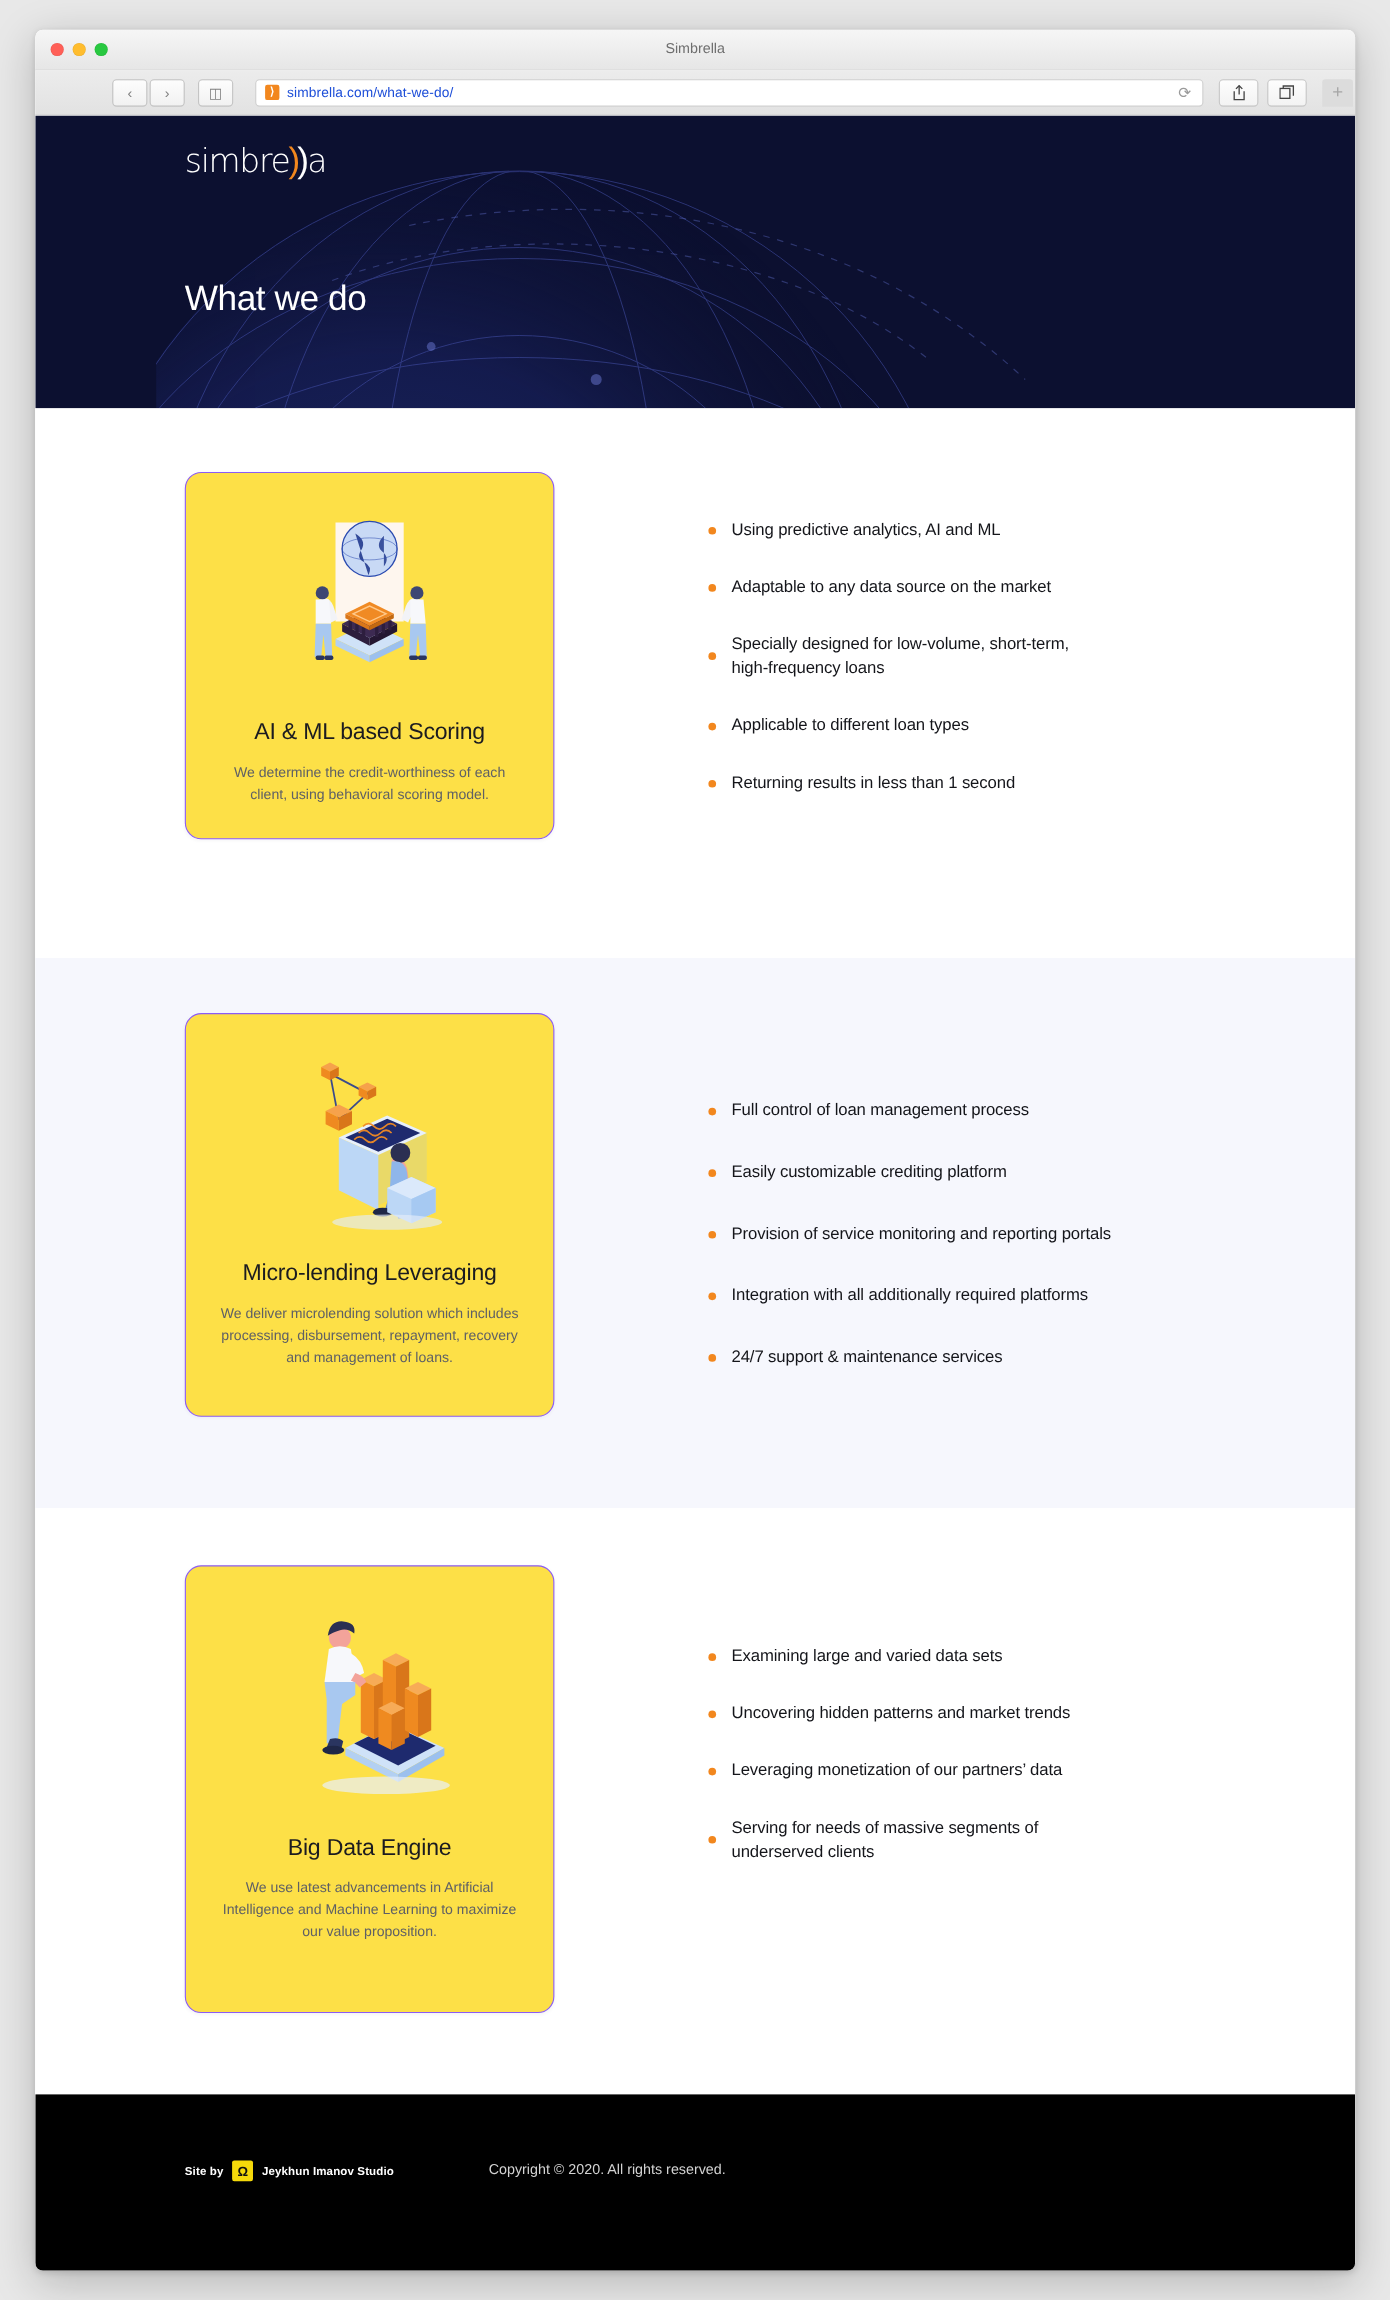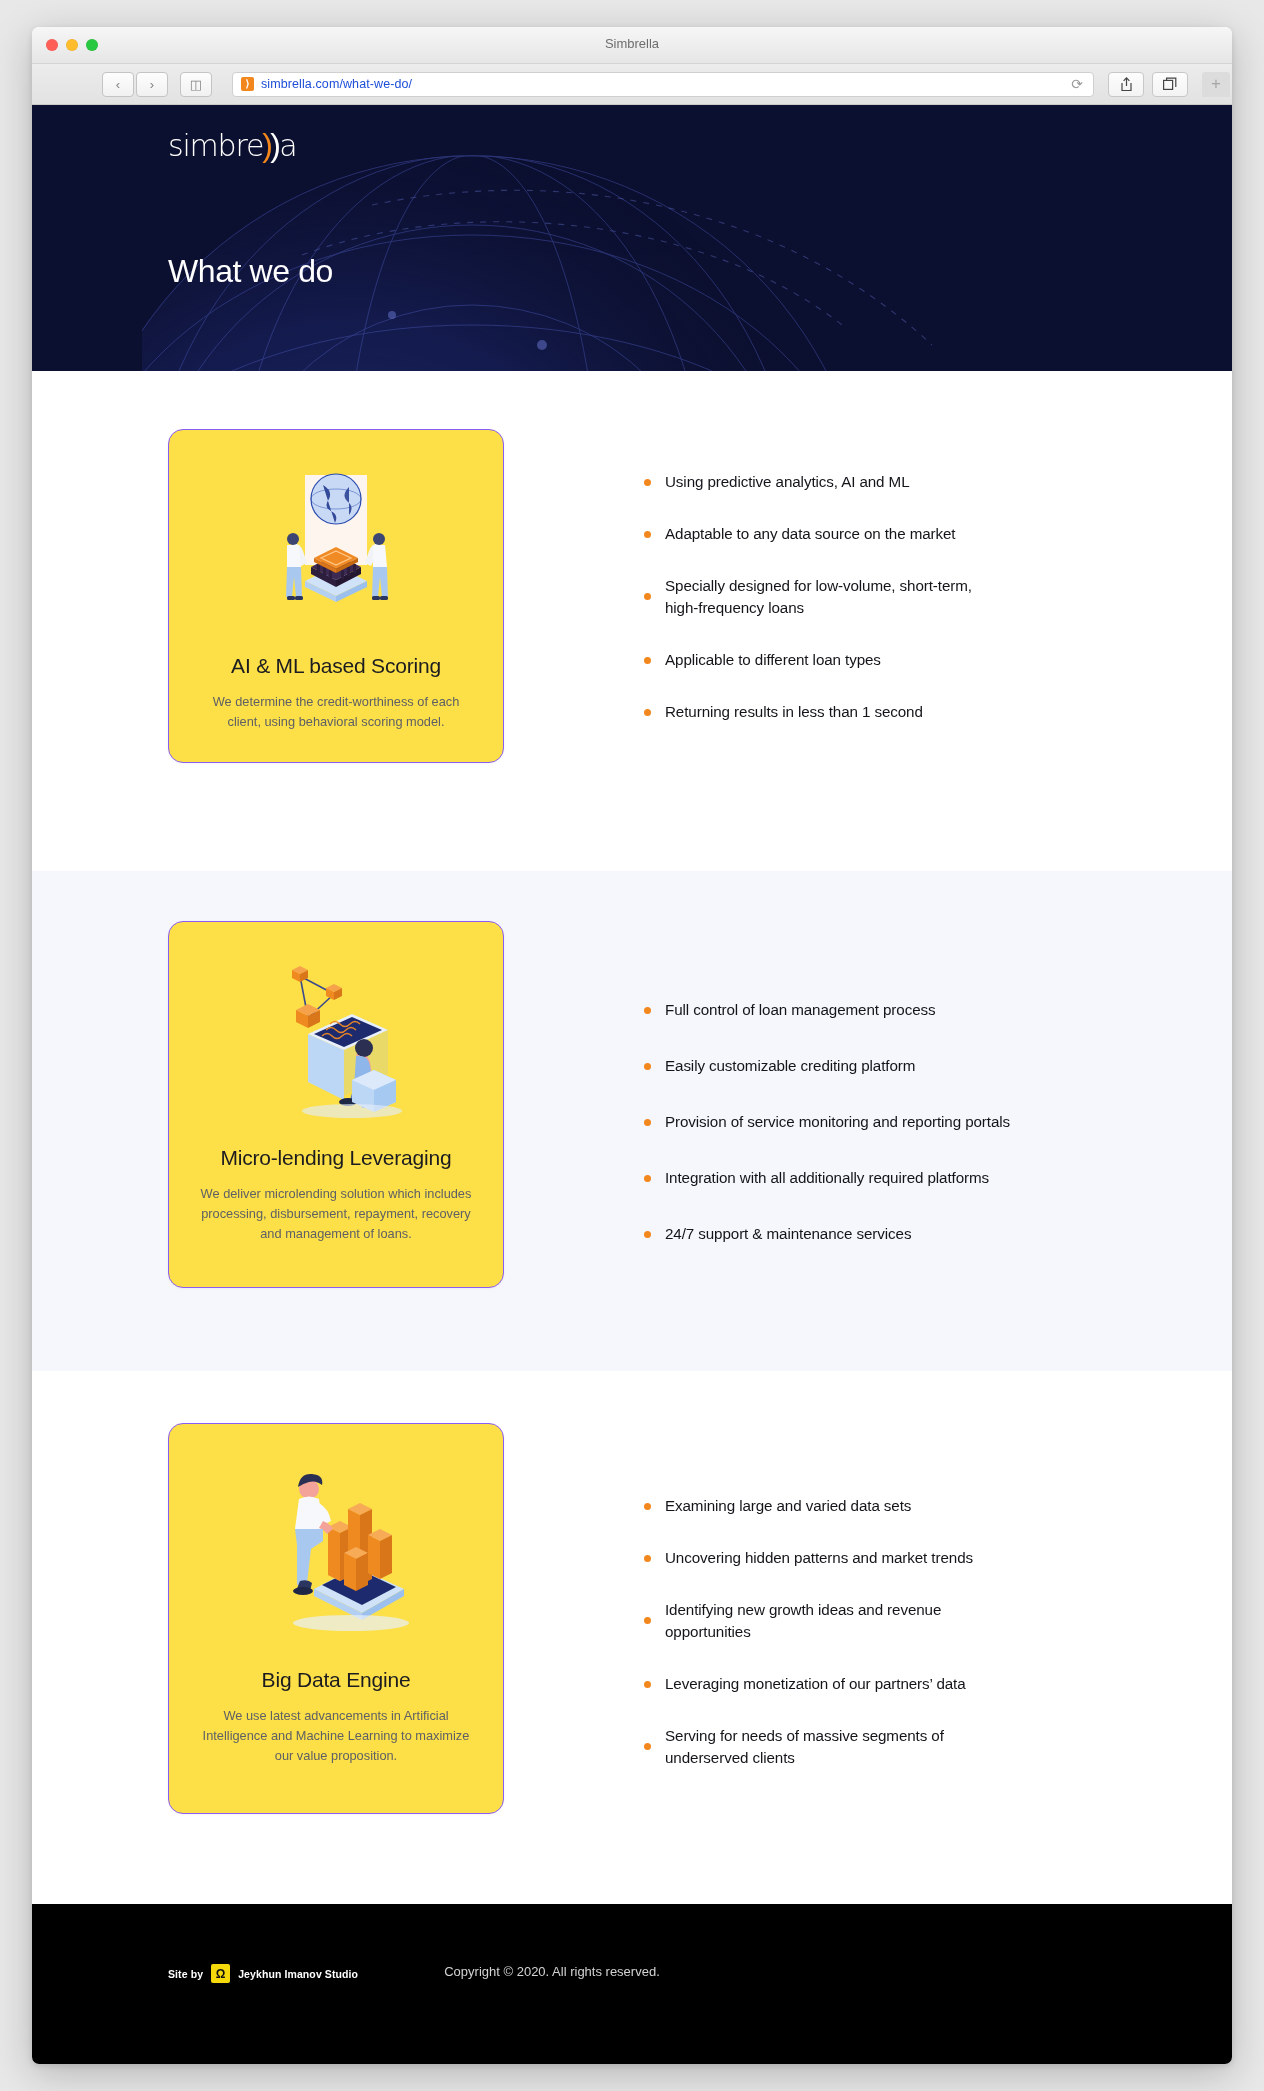--- a/index.html
+++ b/index.html
@@ -555,21 +555,21 @@
           <div class="bullet">
             <div class="bdot"></div>
             <div class="btext">24/7 support &amp; maintenance services</div>
           </div>
         </div>
       </div>
     </div>
 
     <div class="section white sec-3">
       <div class="row" style="padding-top:52px;">
-        <div class="card" style="padding-bottom:48px;">
+        <div class="card" style="padding-bottom:64px;">
           <div class="card-illus" style="height:190px;">
             <svg width="160" height="180" viewBox="0 0 160 180">
               <path d="M58 132 L100 110 L148 132 L106 156 Z" fill="#cfe2f8"></path>
               <path d="M58 132 L58 139 L106 163 L106 156 Z" fill="#b3d0f2"></path>
               <path d="M148 132 L148 139 L106 163 L106 156 Z" fill="#9cc0ee"></path>
               <path d="M66 128 L100 111 L140 130 L106 148 Z" fill="#1e2a6e"></path>
               <g>
                 <path d="M72 118 L84 112 L96 118 L84 124 Z" fill="#f7ab57"></path>
                 <path d="M72 70 L84 64 L96 70 L84 76 Z" fill="#f7ab57"></path>
                 <path d="M72 70 L72 118 L84 124 L84 76 Z" fill="#ef8a20"></path>
@@ -606,24 +606,20 @@
         <div class="bullets" style="padding-top:72px;">
           <div class="bullet">
             <div class="bdot"></div>
             <div class="btext">Examining large and varied data sets</div>
           </div>
           <div class="bullet">
             <div class="bdot"></div>
             <div class="btext">Uncovering hidden patterns and market trends</div>
           </div>
           <div class="bullet">
-            <div class="bdot" style="margin-top:18px;"></div>
-            <div class="btext" style="max-width:320px;">Identifying new growth ideas and revenue opportunities</div>
-          </div>
-          <div class="bullet">
             <div class="bdot"></div>
             <div class="btext">Leveraging monetization of our partners’ data</div>
           </div>
           <div class="bullet">
             <div class="bdot" style="margin-top:18px;"></div>
             <div class="btext" style="max-width:320px;">Serving for needs of massive segments of underserved clients</div>
           </div>
         </div>
       </div>
     </div>

